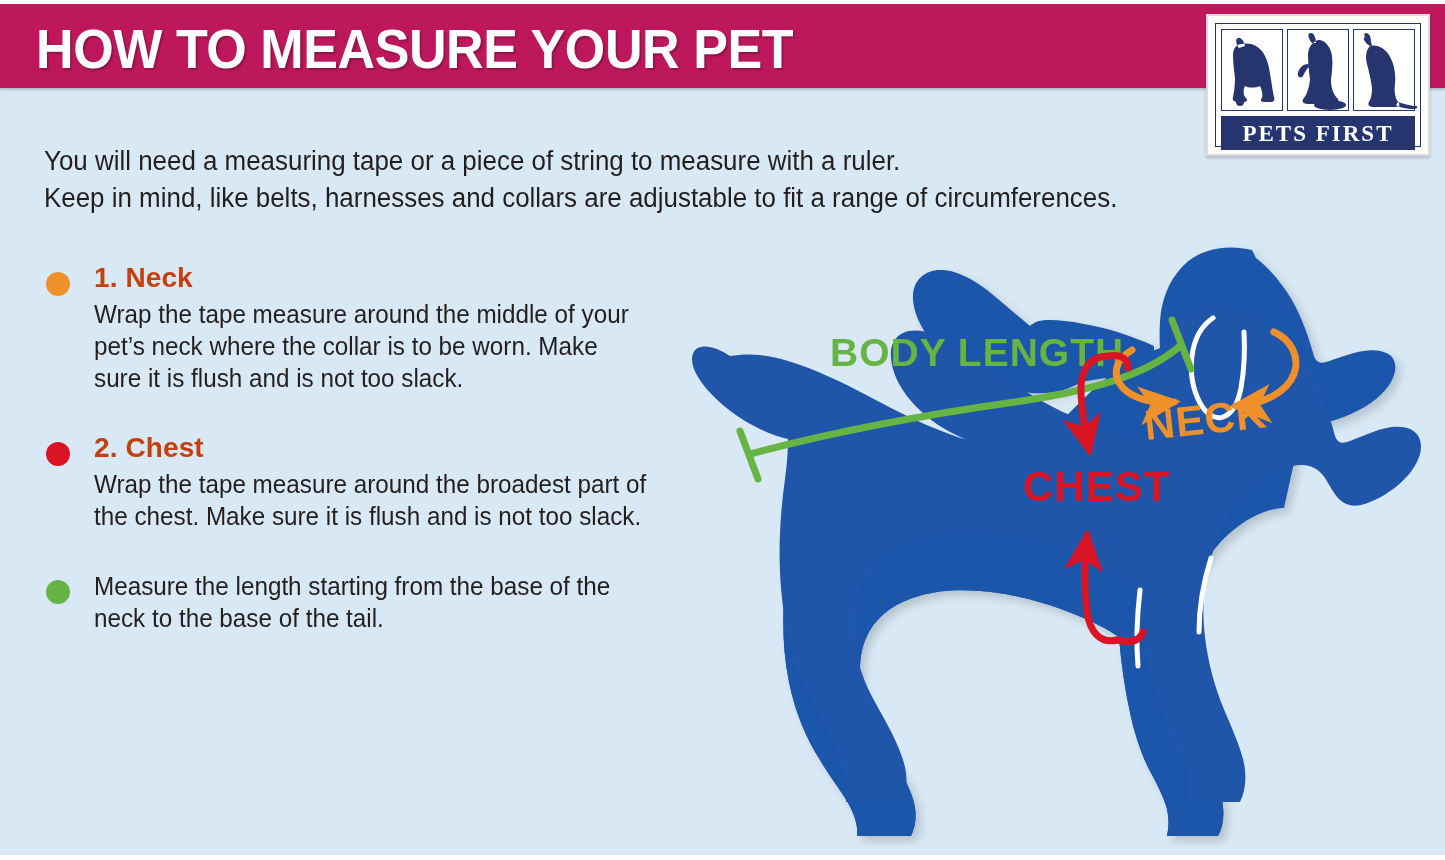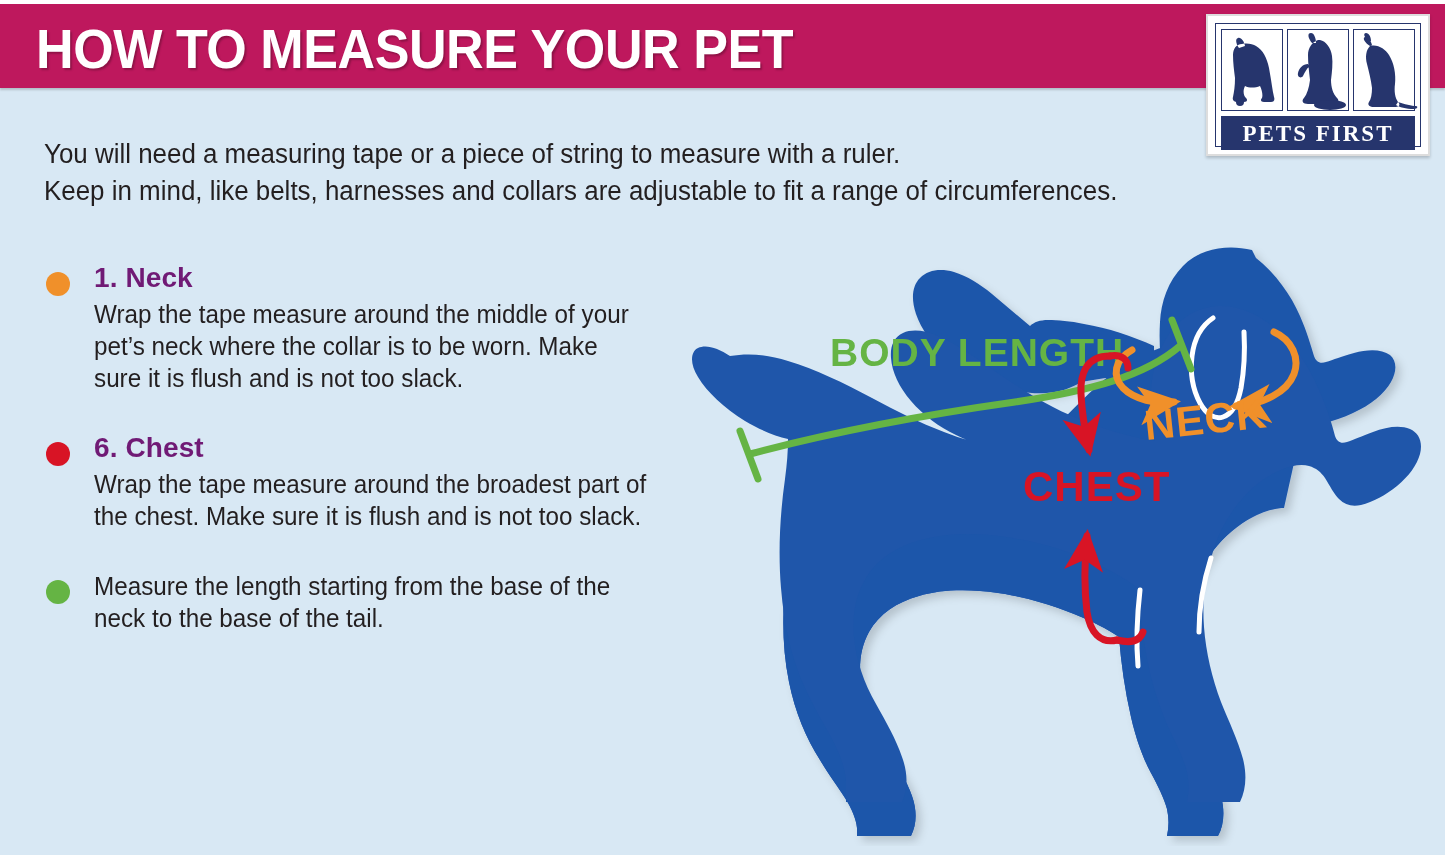--- a/index.html
+++ b/index.html
@@ -102,21 +102,21 @@
     font-size: 23px;
     letter-spacing: 2px;
     font-variant: small-caps;
     line-height: 1;
   }
 
   
   .intro {
     position: absolute;
     left: 44px;
-    top: 136px;
+    top: 143px;
     width: 1150px;
     color: #231f20;
     font-size: 27px;
     line-height: 37px;
     font-family: "Liberation Sans Narrow", "Liberation Sans", sans-serif;
   }
   .intro div { white-space: nowrap; transform: scaleX(0.96); transform-origin: left center;}
 
   
   .steps {
@@ -132,21 +132,21 @@
     top: 10px;
     width: 24px;
     height: 24px;
     border-radius: 50%;
   }
   .step-body { padding-left: 50px; }
   .step-title {
     font-family: "Liberation Sans Narrow", "Liberation Sans", sans-serif;
     font-size: 28px;
     font-weight: bold;
-    color: #701a75;
+    color: #c2410c;
     margin-bottom: 4px;
     letter-spacing: 0.1px;
   }
   .step-desc {
     font-family: "Liberation Sans Narrow", "Liberation Sans", sans-serif;
     font-size: 25px;
     line-height: 32px;
     color: #231f20;
     width: 570px;
     transform: scaleX(0.97);
@@ -239,21 +239,21 @@
       <span class="step-bullet" style="background:#f0902a"></span>
       <div class="step-body">
         <div class="step-title">1. Neck</div>
         <div class="step-desc">Wrap the tape measure around the middle of your pet’s neck where the collar is to be worn. Make sure it is flush and is not too slack.</div>
       </div>
     </div>
 
     <div class="step">
       <span class="step-bullet" style="background:#d81425"></span>
       <div class="step-body">
-        <div class="step-title">6. Chest</div>
+        <div class="step-title">2. Chest</div>
         <div class="step-desc">Wrap the tape measure around the broadest part of the chest. Make sure it is flush and is not too slack.</div>
       </div>
     </div>
 
     <div class="step">
       <span class="step-bullet" style="background:#65b444"></span>
       <div class="step-body">
         <div class="step-desc">Measure the length starting from the base of the neck to the base of the tail.</div>
       </div>
     </div>

